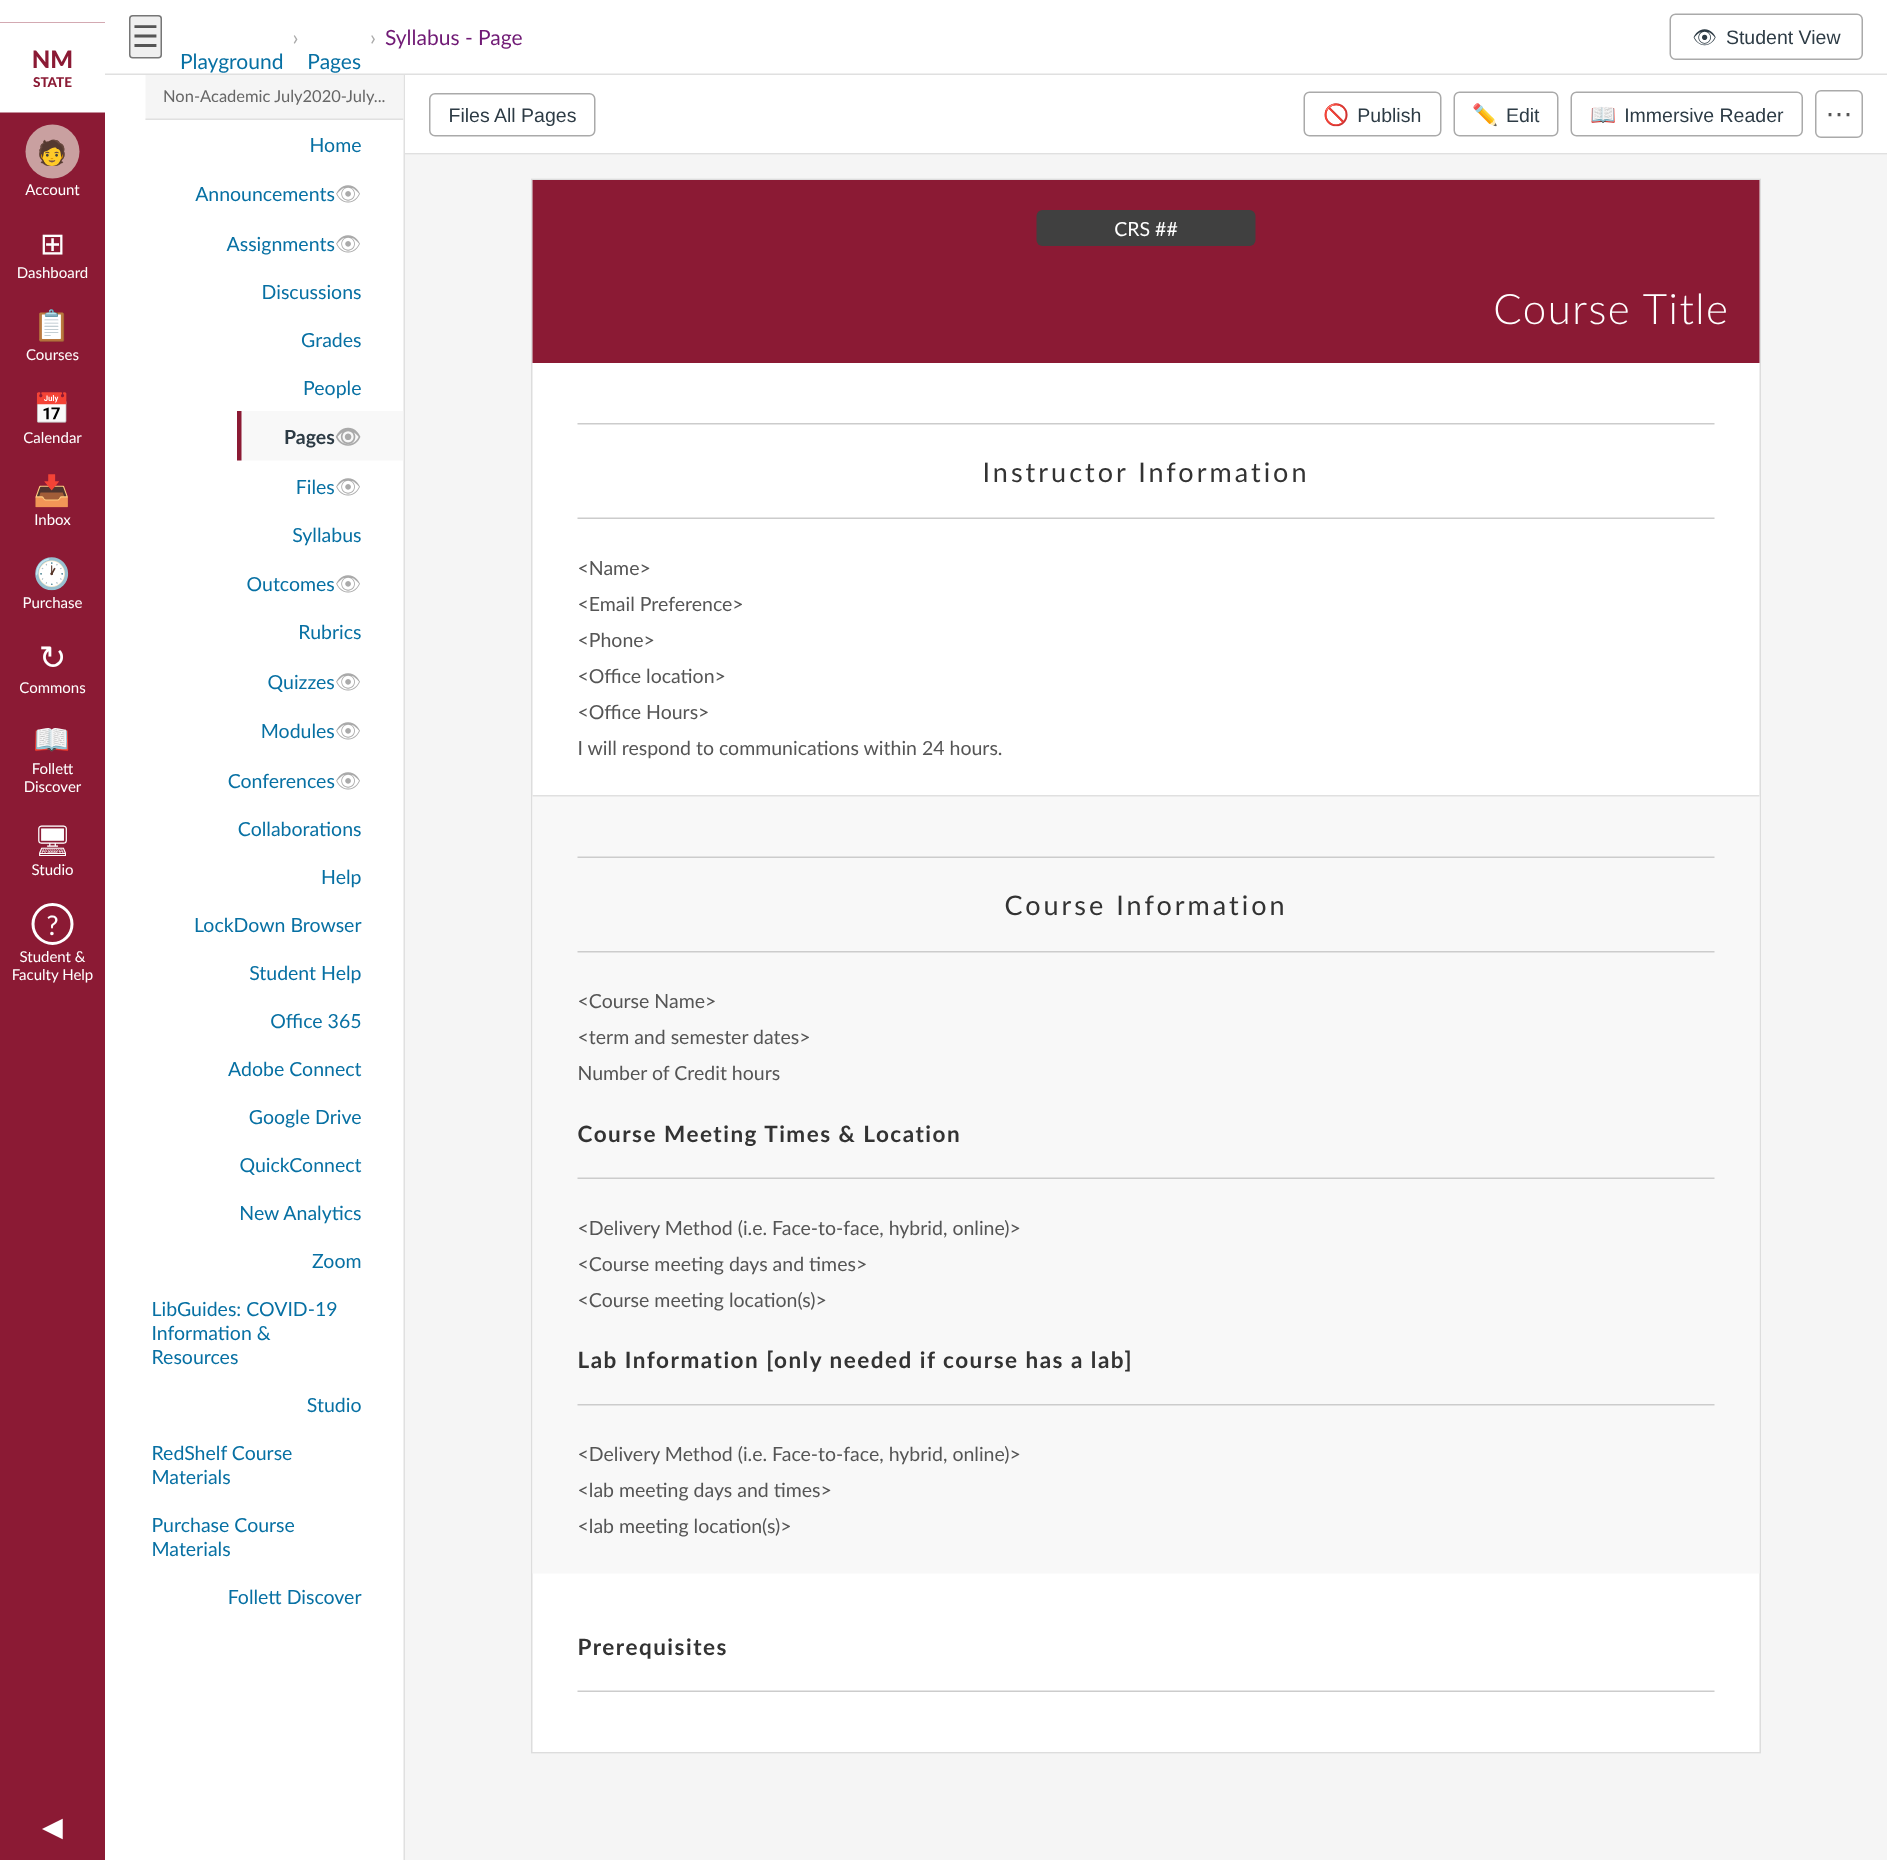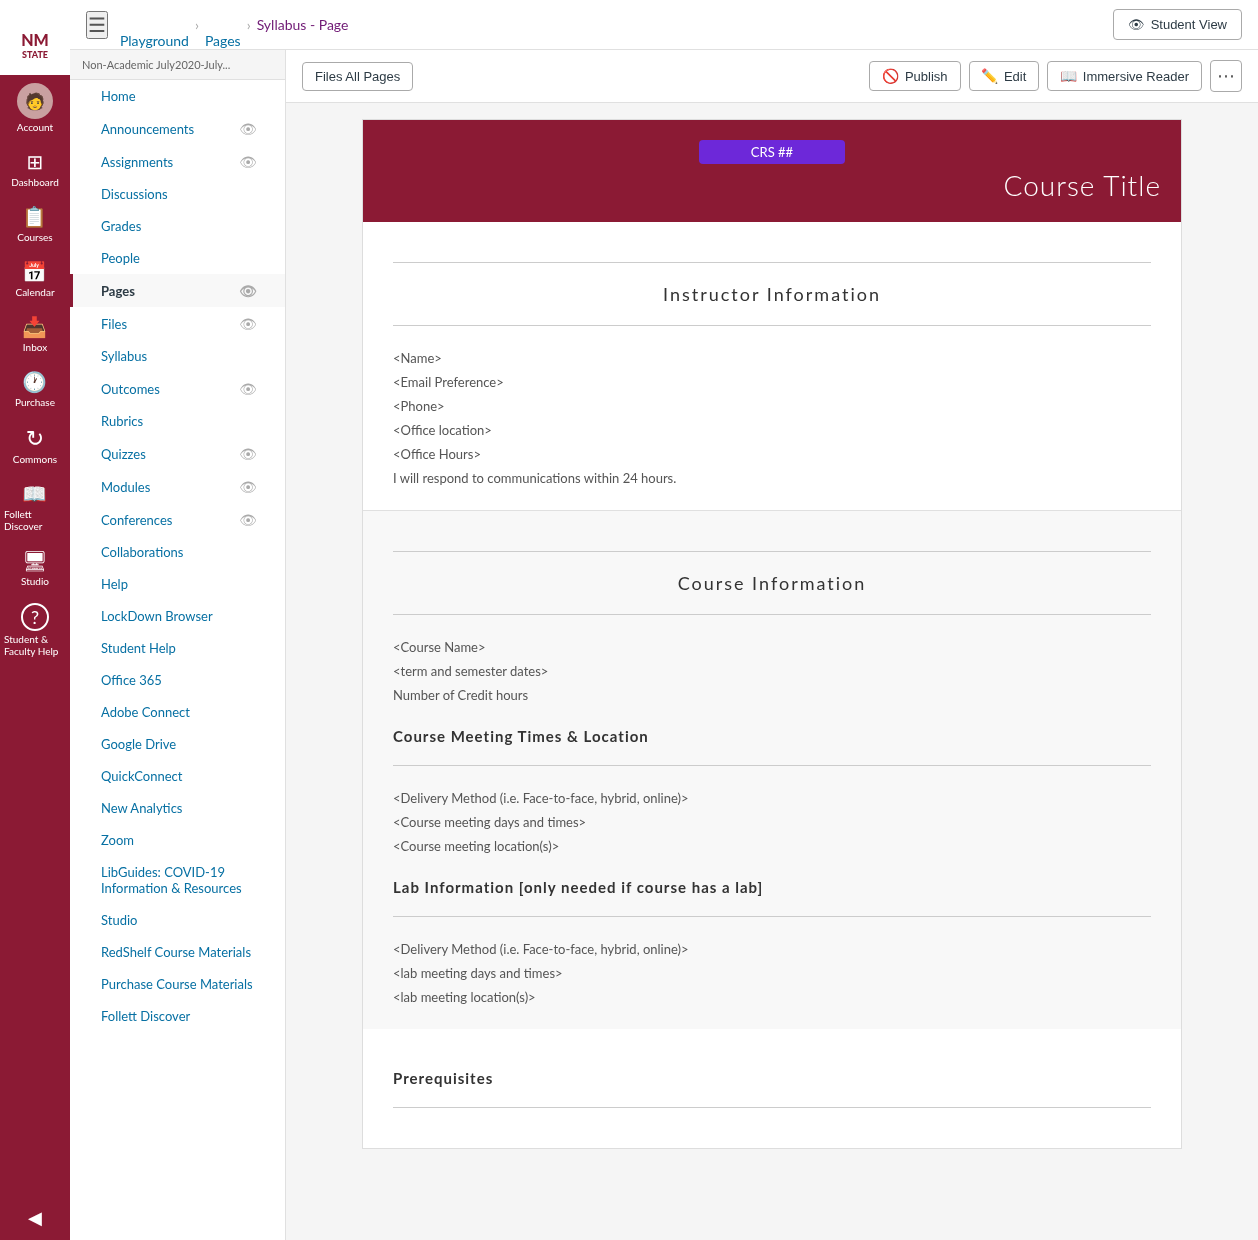--- a/index.html
+++ b/index.html
@@ -32,21 +32,21 @@
       align-items: center;
       justify-content: center;
       width: 100%;
       padding: 8px 4px;
       color: #fff;
       cursor: pointer;
       text-decoration: none;
       min-height: 55px;
     }
     .nav-icon { font-size: 20px; margin-bottom: 2px; }
-    .nav-label { font-size: 10px; text-align: left; line-height: 1.2; }
+    .nav-label { font-size: 10px; text-align: center; line-height: 1.2; }
     .global-nav-avatar {
       width: 36px;
       height: 36px;
       border-radius: 50%;
       background: #c9a0a0;
       overflow: hidden;
       display: flex;
       align-items: center;
       justify-content: center;
       font-size: 16px;
@@ -61,27 +61,28 @@
       flex-direction: column;
       align-items: center;
       justify-content: center;
       padding: 12px;
       color: #fff;
       cursor: pointer;
     }
 
     
     .course-nav {
-      width: 216px;
+      width: 200px;
       background: #fff;
       border-right: 1px solid #e0e0e0;
       display: flex;
       flex-direction: column;
       overflow-y: auto;
       flex-shrink: 0;
+      align-items: flex-end;
     }
     .course-nav-header {
       padding: 8px 12px;
       font-size: 11px;
       color: #666;
       border-bottom: 1px solid #e0e0e0;
       background: #f5f5f5;
     }
     .course-nav-item {
       display: flex;
@@ -218,26 +219,26 @@
       border: 1px solid #ddd;
     }
 
     .page-header {
       background: #8b1a34;
       padding: 20px;
       text-align: center;
     }
     .page-header-crs {
       display: inline-block;
-      background: #6d28d9;
+      background: #404040;
       color: #fff;
       padding: 4px 52px;
       border-radius: 4px;
       font-size: 13px;
-      margin-bottom: 4px;
+      margin-bottom: 24px;
     }
     .page-header-title {
       color: #fff;
       font-size: 28px;
       font-weight: 300;
       letter-spacing: 1px;
       text-align: right;
     }
 
     .page-body {

